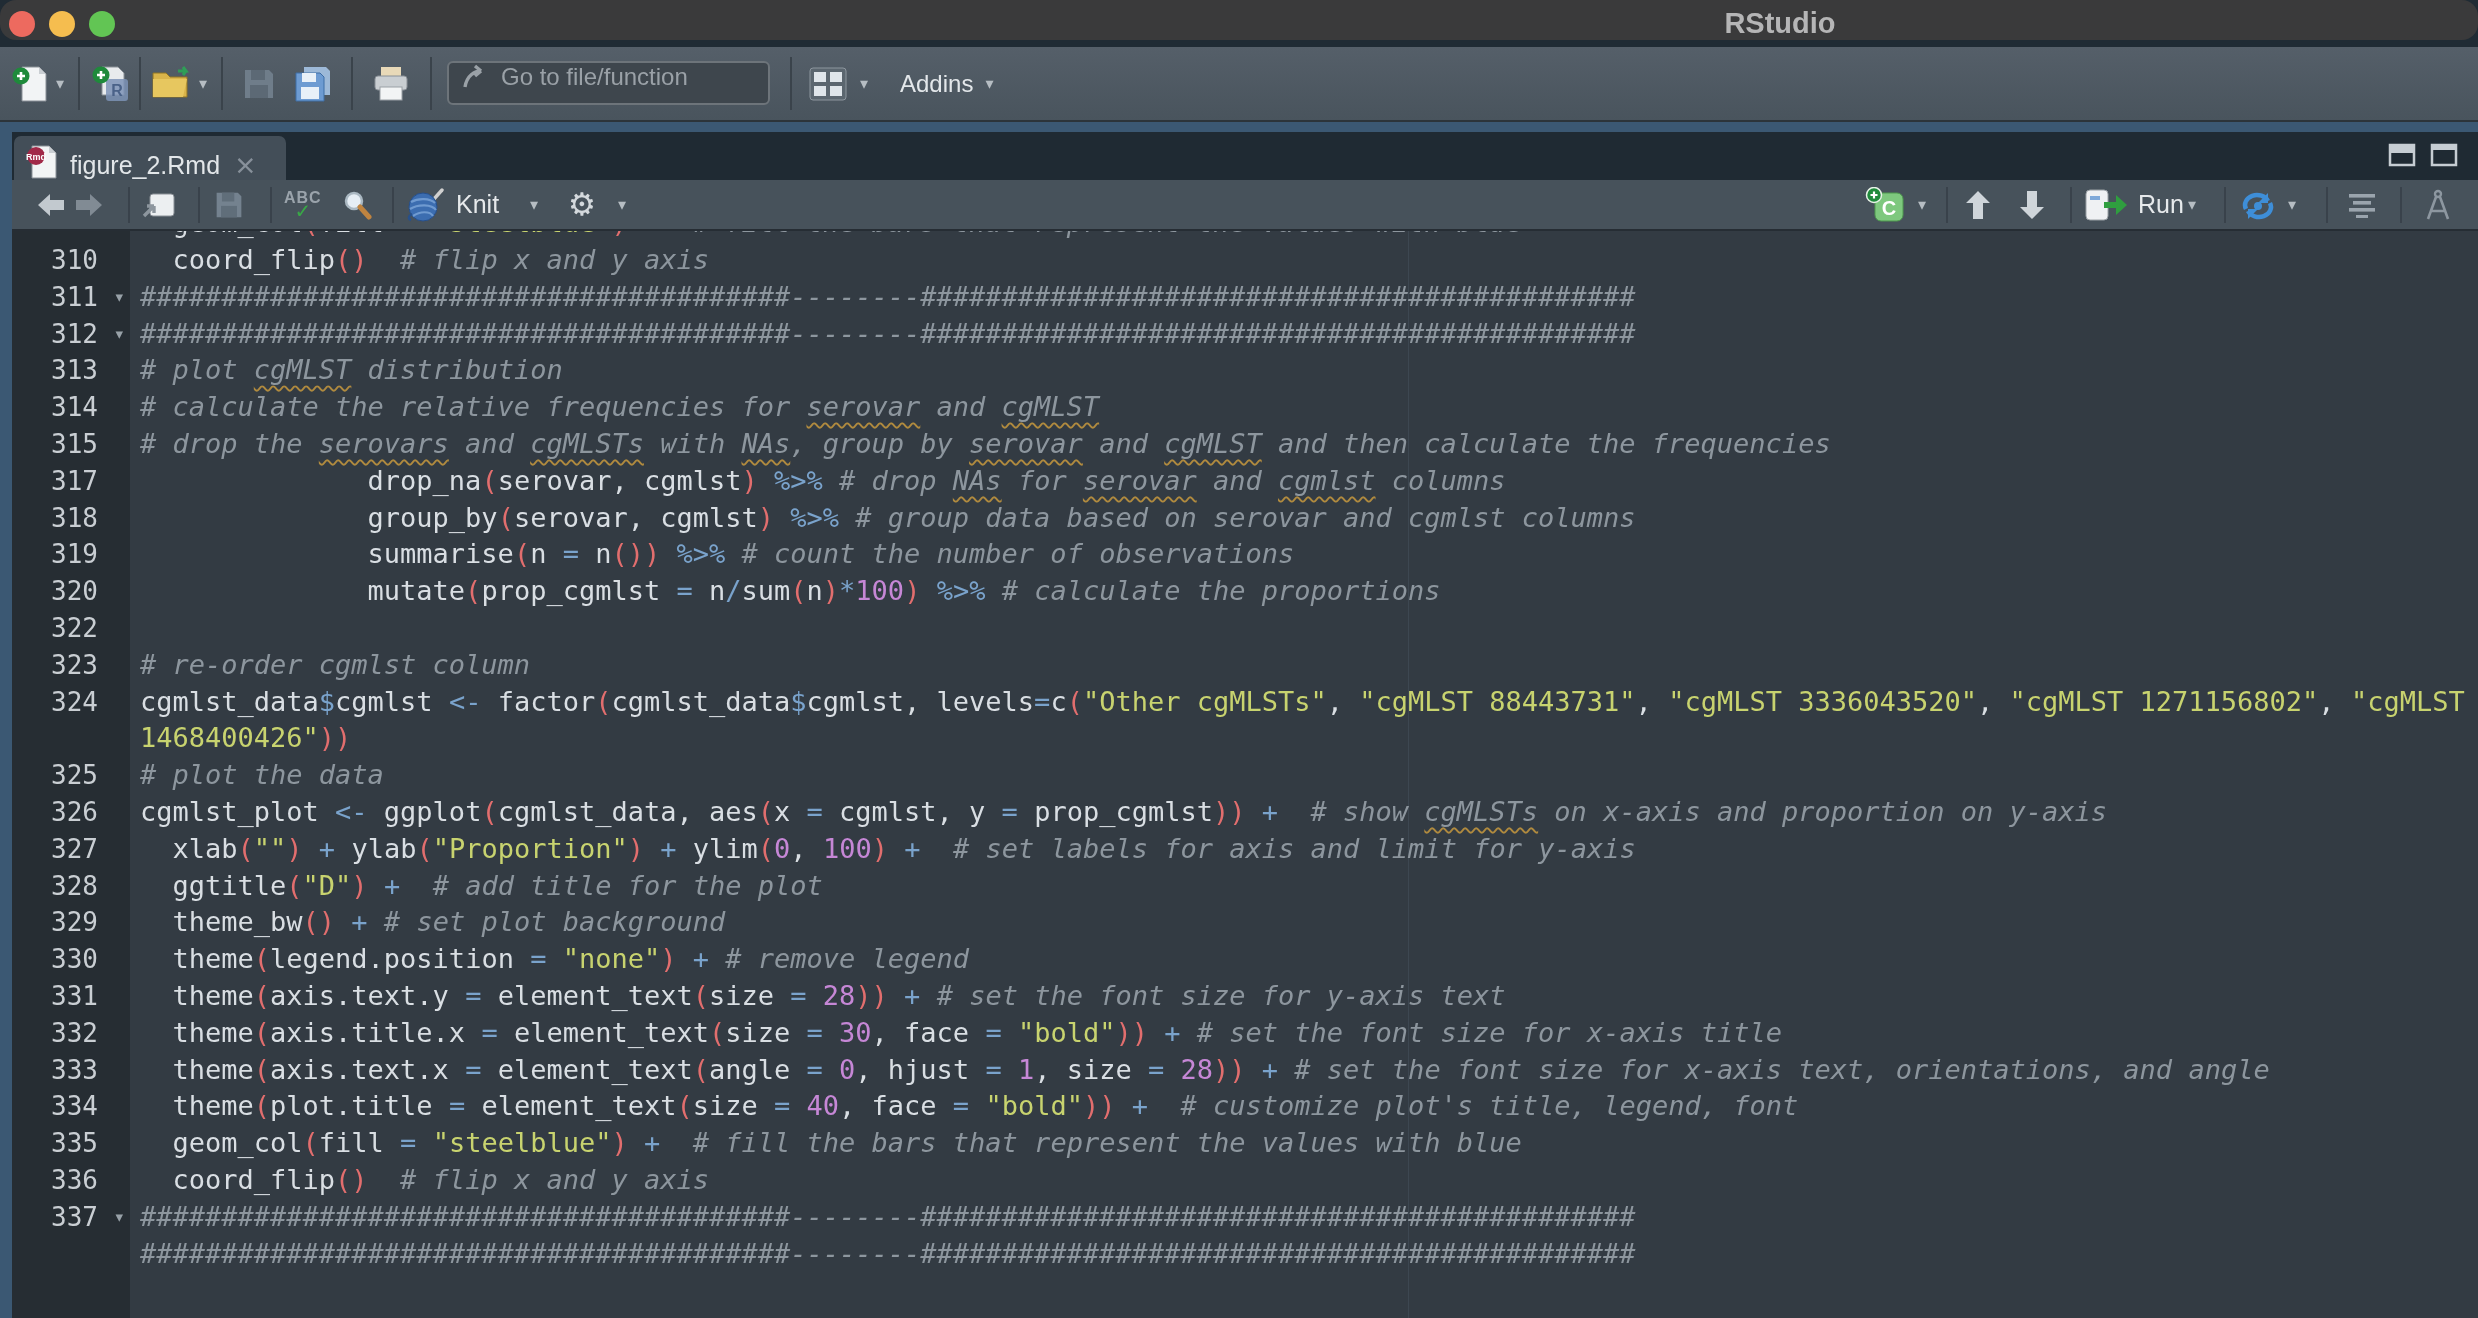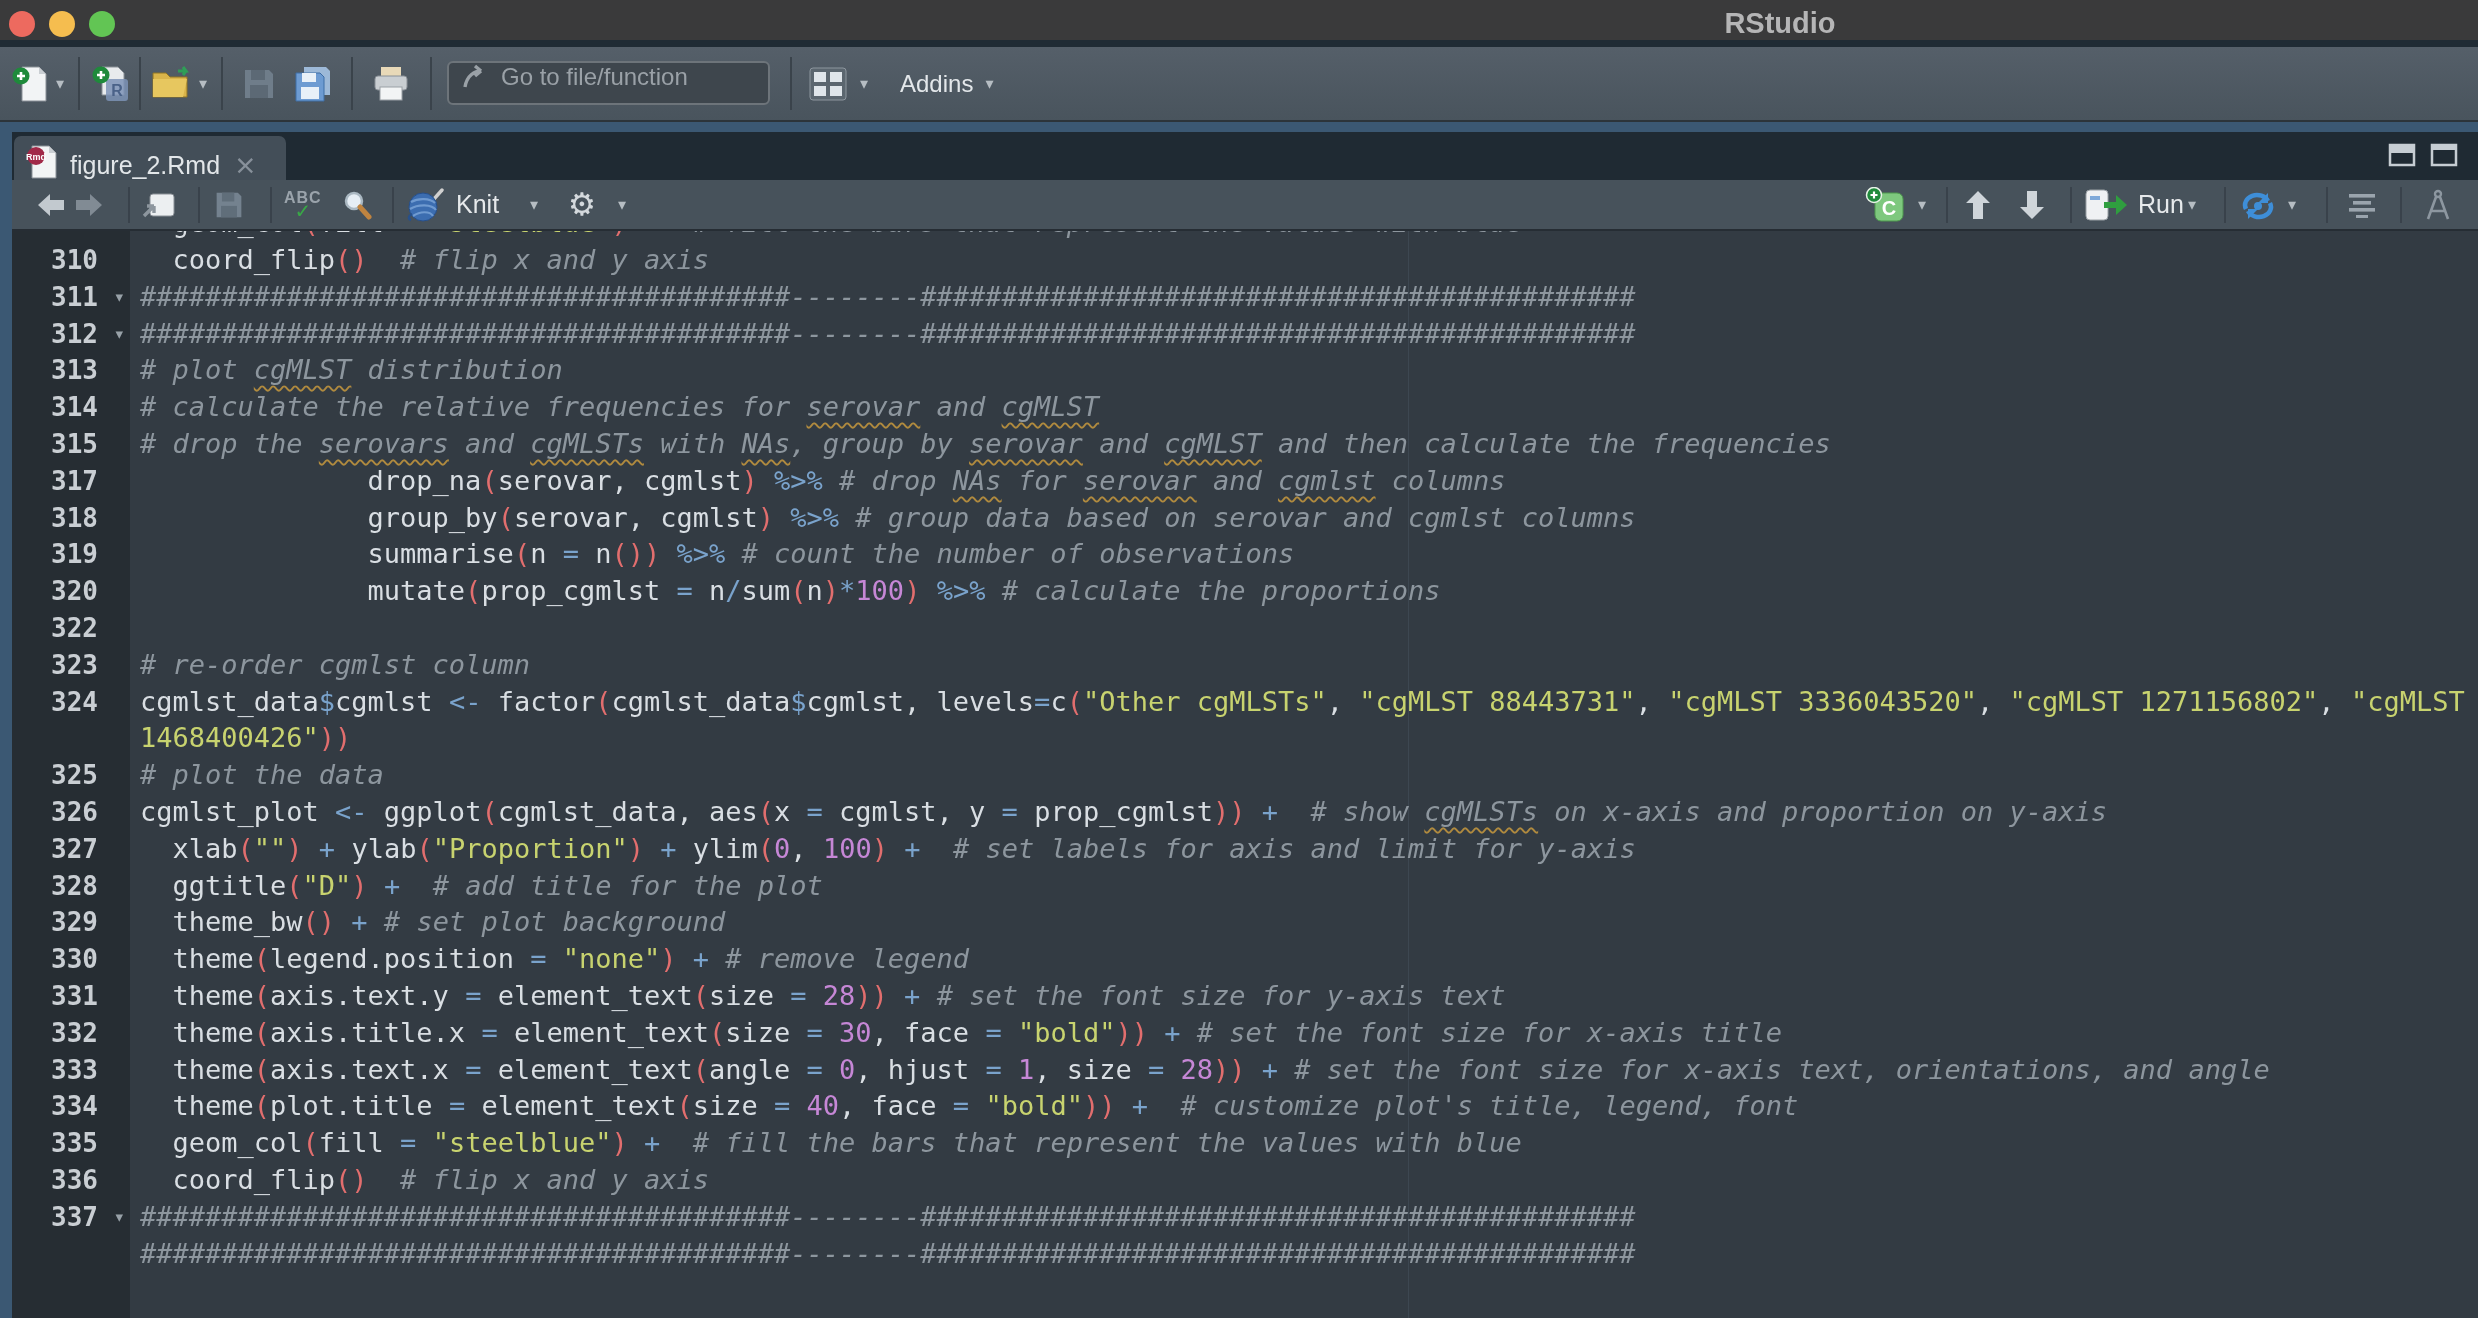--- a/index.html
+++ b/index.html
@@ -1,19 +1,19 @@
 <!DOCTYPE html>
 <html><head>
 <meta charset="utf-8">
 <style>
   html,body{margin:0;padding:0;background:#202b34;}
   body{width:2478px;height:1318px;position:relative;overflow:hidden;
        font-family:"Liberation Sans","DejaVu Sans",sans-serif;-webkit-font-smoothing:antialiased;}
   
-  .titlebar{position:absolute;left:0;top:0;width:2478px;height:40px;background:#3a3a3b;}
+  .titlebar{position:absolute;left:0;top:0;width:2478px;height:40px;background:#3a3a3b;border-radius:16px;}
   .tlight{position:absolute;top:11px;width:26px;height:26px;border-radius:50%;}
   .tl-red{left:9px;}  .tl-yellow{left:49px;} .tl-green{left:89px;}
   .wintitle{position:absolute;top:7px;left:1700px;width:160px;text-align:center;
             font-size:29px;font-weight:bold;color:#b5b5b6;}
   
   .toolbar{position:absolute;left:0;top:47px;width:2478px;height:75px;
            background:linear-gradient(#555f69,#49545d);border-bottom:2px solid #2c343a;box-sizing:border-box;}
   .tbi{position:absolute;top:0;height:73px;display:flex;align-items:center;}
   .tsep{position:absolute;top:10px;height:53px;width:2px;background:#3a434b;}
   .caret{font-size:16px;color:#b6bdc3;font-family:"DejaVu Sans",sans-serif;}
@@ -40,21 +40,21 @@
   .abcword{font-size:16px;font-weight:bold;color:#9aa3ab;letter-spacing:1px;line-height:12px;}
   .abccheck{font-size:20px;color:#39a847;line-height:14px;font-family:"DejaVu Sans",sans-serif;}
   .gearglyph{font-size:31px;color:#d4d9dd;font-family:"DejaVu Sans",sans-serif;line-height:31px;}
   
   .editor{position:absolute;left:12px;top:231px;width:2466px;height:1087px;background:#333b43;overflow:hidden;}
   .gutterbg{position:absolute;left:0;top:0;width:118px;height:1087px;background:#262d33;}
   .marginline{position:absolute;left:1396px;top:0;width:1px;height:1087px;background:#3d4751;}
   .code{position:absolute;left:0;top:0;width:2466px;}
   .crow{display:flex;height:36.8px;position:relative;}
   .gut{width:118px;flex:0 0 118px;text-align:right;box-sizing:border-box;padding-right:32px;
-       font-family:"DejaVu Sans Mono",monospace;font-size:26px;line-height:36.8px;color:#c9ced3;position:relative;font-weight:bold;}
+       font-family:"DejaVu Sans Mono",monospace;font-size:26px;line-height:36.8px;color:#c9ced3;position:relative;}
   .fold{position:absolute;right:7px;top:0;font-size:15px;color:#98a1a8;line-height:36.8px;
         font-family:"DejaVu Sans",sans-serif;}
   .ct{flex:1;padding-left:10px;font-family:"DejaVu Sans Mono",monospace;font-size:27px;line-height:36.8px;
       white-space:pre;color:#d9dee3;}
   .clip-top{height:11px;overflow:hidden;}
   .clip-top .ct,.clip-top .gut{margin-top:-26px;}
   .pln{color:#d9dee3;} .op{color:#7aa3cc;} .par{color:#e26e6e;} .str{color:#c8d36f;}
   .num{color:#c687d6;}
   .com{color:#8d969e;font-style:italic;}
   .sqc{color:#8d969e;font-style:italic;text-decoration:underline wavy #b08a3e 2px;text-underline-offset:6px;}

